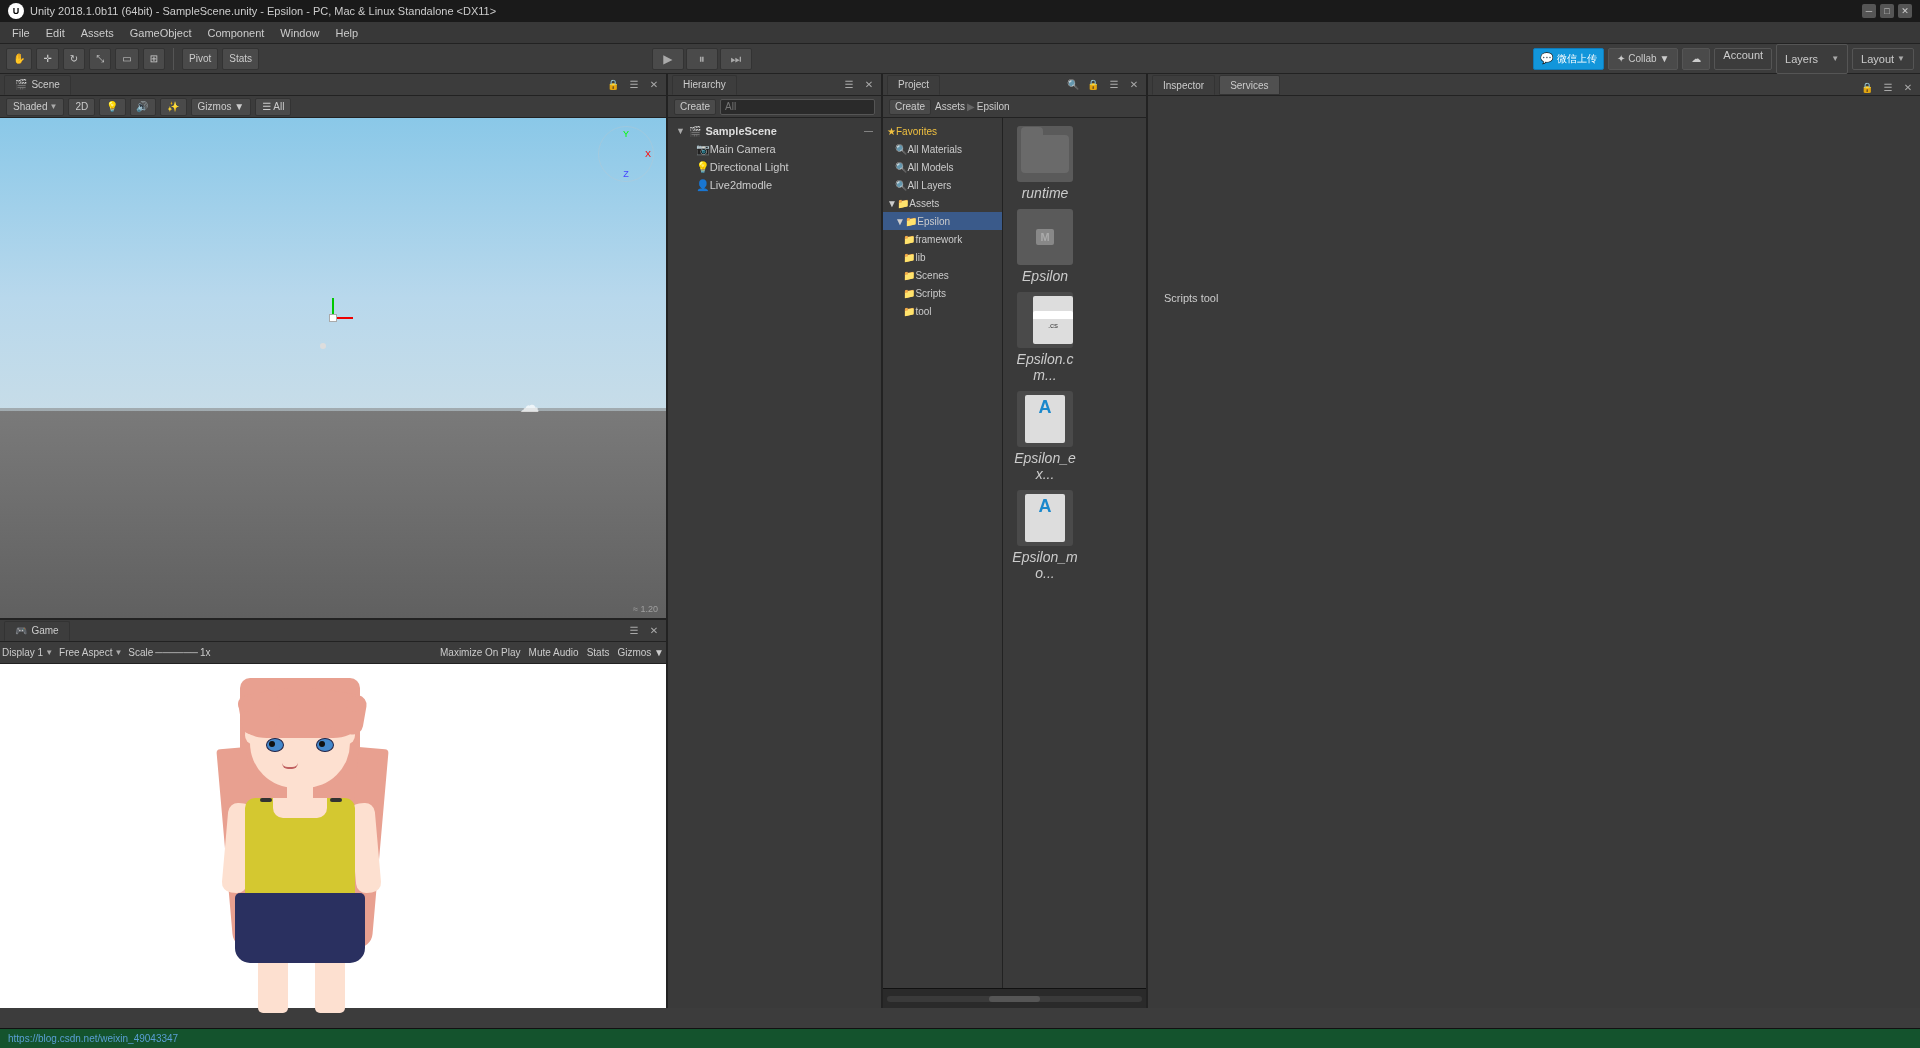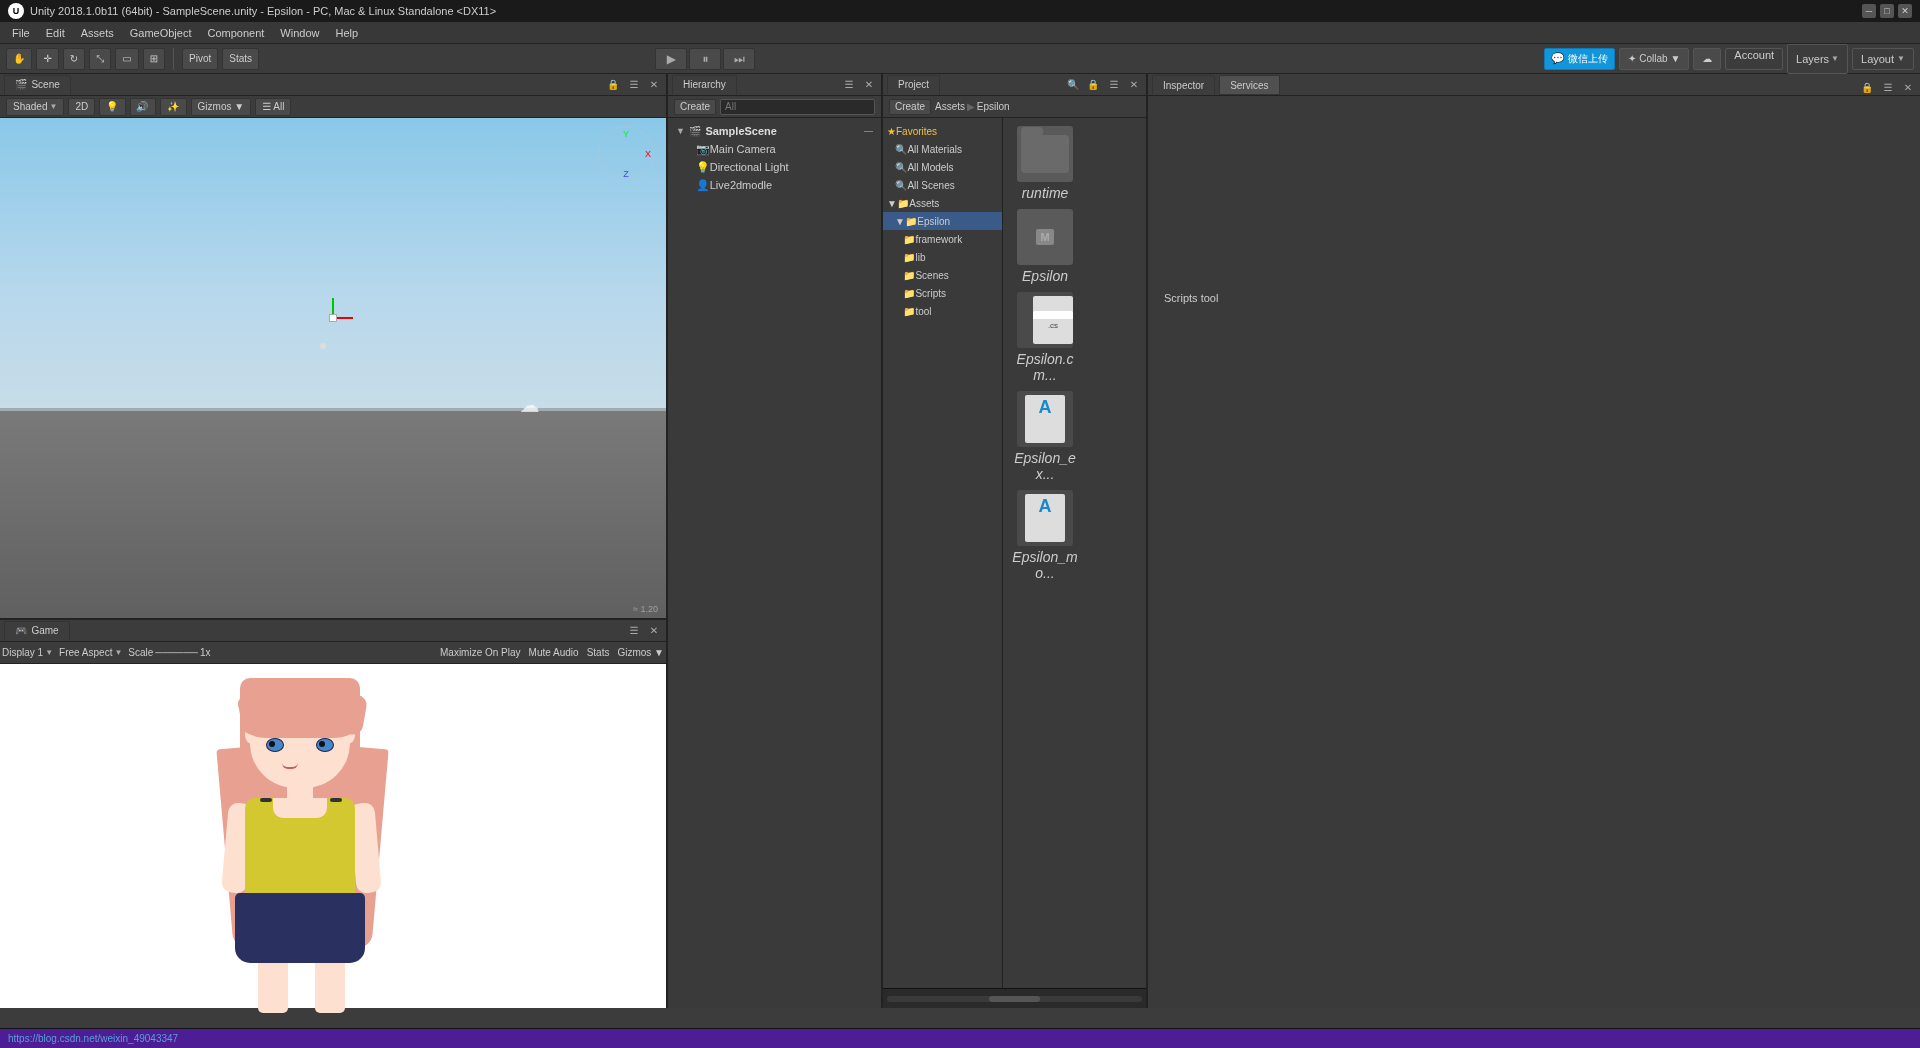--- a/index.html
+++ b/index.html
@@ -109,21 +109,21 @@
     .account-btn {
       height: 22px; padding: 0 8px;
       background: #3c3c3c; border: 1px solid #555;
       color: #ccc; font-size: 11px; cursor: pointer;
       border-radius: 2px;
     }
     .layers-btn {
       height: 22px; padding: 14px 8px;
       background: #3c3c3c; border: 1px solid #555;
       color: #ccc; font-size: 11px; cursor: pointer;
-      border-radius: 2px; display: flex; align-items: center; gap: 2px;
+      border-radius: 2px; display: flex; align-items: center; gap: 13px;
     }
     .layout-btn {
       height: 22px; padding: 0 8px;
       background: #3c3c3c; border: 1px solid #555;
       color: #ccc; font-size: 11px; cursor: pointer;
       border-radius: 2px; display: flex; align-items: center; gap: 3px;
     }
     .weixin-highlight {
       background: #1296db;
       border: 1px solid #0e7ab8;
@@ -608,21 +608,21 @@
       border-bottom: 1px solid #222;
     }
     #inspector-content {
       flex: 1; padding: 8px; overflow-y: auto;
       color: #bbb; font-size: 11px;
     }
 
     
     #status-bar {
       height: 20px;
-      background: #4c1d95;
+      background: #14532d;
       display: flex; align-items: center;
       padding: 0 8px;
       border-top: 1px solid #111;
       font-size: 10px; color: #888;
       position: fixed; bottom: 0; left: 0; right: 0;
     }
     .status-link { color: #5a9fd4; cursor: pointer; }
 
     
     .gizmo-box {
@@ -951,21 +951,21 @@
         <div class="tree-item tree-indent">
           <span>🔍</span>
           <span>All Materials</span>
         </div>
         <div class="tree-item tree-indent">
           <span>🔍</span>
           <span>All Models</span>
         </div>
         <div class="tree-item tree-indent">
           <span>🔍</span>
-          <span>All Scenes</span>
+          <span>All Layers</span>
         </div>
 
         <div class="tree-item">
           <span>▼</span>
           <span>📁</span>
           <span>Assets</span>
         </div>
         <div class="tree-item tree-indent selected">
           <span>▼</span>
           <span>📁</span>

